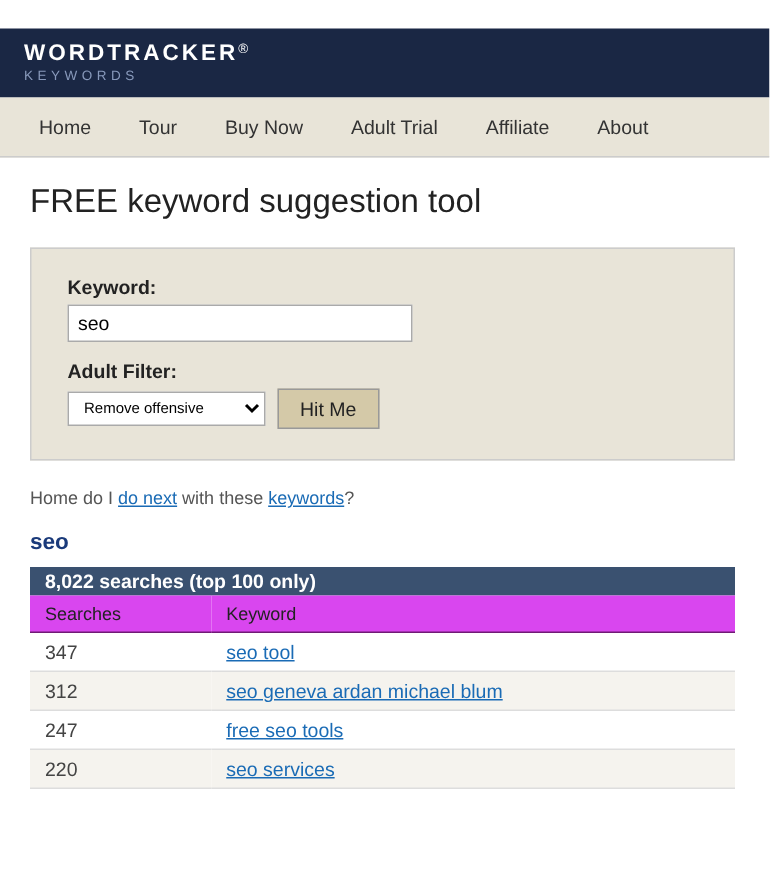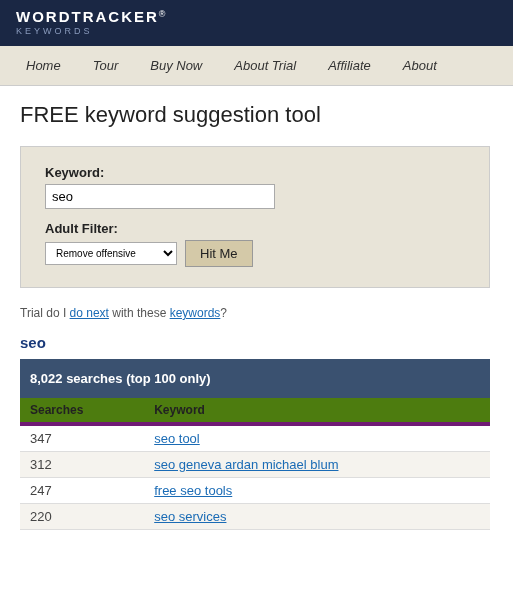--- a/index.html
+++ b/index.html
@@ -7,20 +7,21 @@
       font-family: Arial, sans-serif;
       font-size: 13px;
       background: #fff;
       width: 513px;
     }
 
     
     .header {
       background: #1a2744;
       padding: 8px 16px 10px;
+      margin-top: 19px;
     }
     .logo-text {
       color: #fff;
       font-size: 15px;
       font-weight: bold;
       letter-spacing: 2px;
       text-transform: uppercase;
     }
     .logo-sub {
       color: #8899bb;
@@ -36,21 +37,20 @@
       color: #fff;
     }
 
     
     .nav {
       background: #e8e4d8;
       border-bottom: 1px solid #ccc;
       padding: 0 10px;
       display: flex;
       align-items: center;
-      font-style: italic;
     }
     .nav a {
       display: inline-block;
       padding: 12px 16px;
       color: #333;
       text-decoration: none;
       font-size: 13px;
     }
 
     
@@ -129,31 +129,31 @@
 
     
     .results-table {
       width: 100%;
       border-collapse: collapse;
       max-width: 470px;
     }
     .results-table .table-header-row td {
       background: #3a5170;
       color: #fff;
-      padding: 12px 10px;
+      padding: 2px 10px;
       font-size: 13px;
       font-weight: bold;
     }
     .results-table .col-header-row td {
-      background: #4d7c0f;
+      background: #d946ef;
       color: #222;
       padding: 5px 10px;
       font-size: 12px;
-      font-weight: bold;
-      border-bottom: 4px solid #701a75;
+      font-weight: normal;
+      border-bottom: 1px solid #701a75;
     }
     .results-table .data-row td {
       padding: 5px 10px;
       border-bottom: 1px solid #ddd;
       font-size: 13px;
       color: #333;
     }
     .results-table .data-row td.searches-cell {
       color: #444;
       font-size: 13px;
@@ -173,40 +173,40 @@
   <div>
     <span class="logo-text">WORDTRACKER</span><span class="logo-registered">®</span>
     <span class="logo-sub">KEYWORDS</span>
   </div>
 </div>
 
 <nav class="nav">
   <a href="#">Home</a>
   <a href="#">Tour</a>
   <a href="#">Buy Now</a>
-  <a href="#">About Trial</a>
+  <a href="#">Adult Trial</a>
   <a href="#">Affiliate</a>
   <a href="#">About</a>
 </nav>
 
 <div class="main">
   <h1 class="page-title">FREE keyword suggestion tool</h1>
 
   <div class="search-box">
     <label class="form-label">Keyword:</label>
     <input class="keyword-input" type="text" value="seo" style="">
     <label class="form-label">Adult Filter:</label>
     <div class="adult-filter-row">
       <select class="adult-select"><option>Remove offensive</option><option>Include all</option><option>Only adult</option></select>
       <button class="hit-me-btn">Hit Me</button>
     </div>
   </div>
 
   <p class="help-link">
-    <span>Trial do I </span><a href="#">do next</a><span> with these </span><a href="#">keywords</a><span>?</span>
+    <span>Home do I </span><a href="#">do next</a><span> with these </span><a href="#">keywords</a><span>?</span>
   </p>
 
   <div class="result-keyword">seo</div>
 
   <table class="results-table">
     <tbody>
         <tr class="table-header-row">
       <td colspan="2">8,022 searches (top 100 only)</td>
     </tr>
     <tr class="col-header-row">

